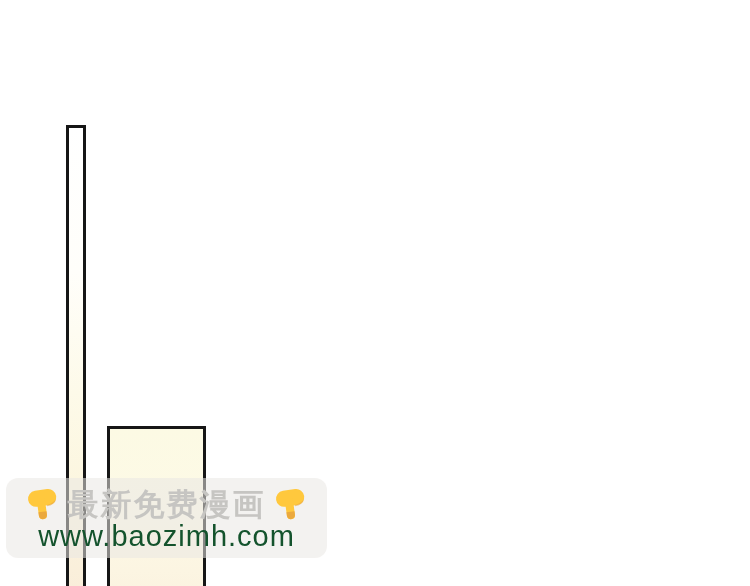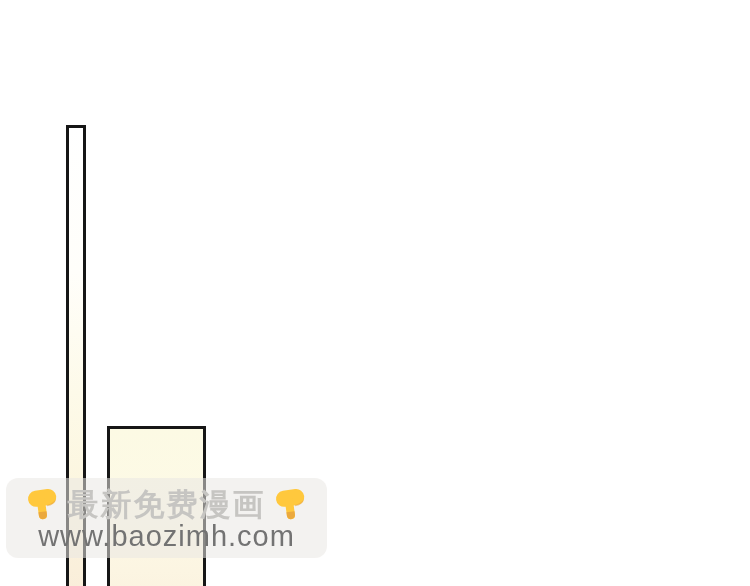--- a/index.html
+++ b/index.html
@@ -72,21 +72,21 @@
   .wm-title {
     font-size: 31px;
     font-weight: bold;
     letter-spacing: 2px;
     color: #c6c5c2;
     white-space: nowrap;
   }
   .wm-url {
     font-size: 29px;
     letter-spacing: 1px;
-    color: #737373;
+    color: #14532d;
     line-height: 1;
     margin-top: 1px;
     white-space: nowrap;
   }
   .finger-icon {
     width: 34px;
     height: 34px;
     display: inline-block;
   }
   .finger-icon svg { display: block; width: 100%; height: 100%; }

